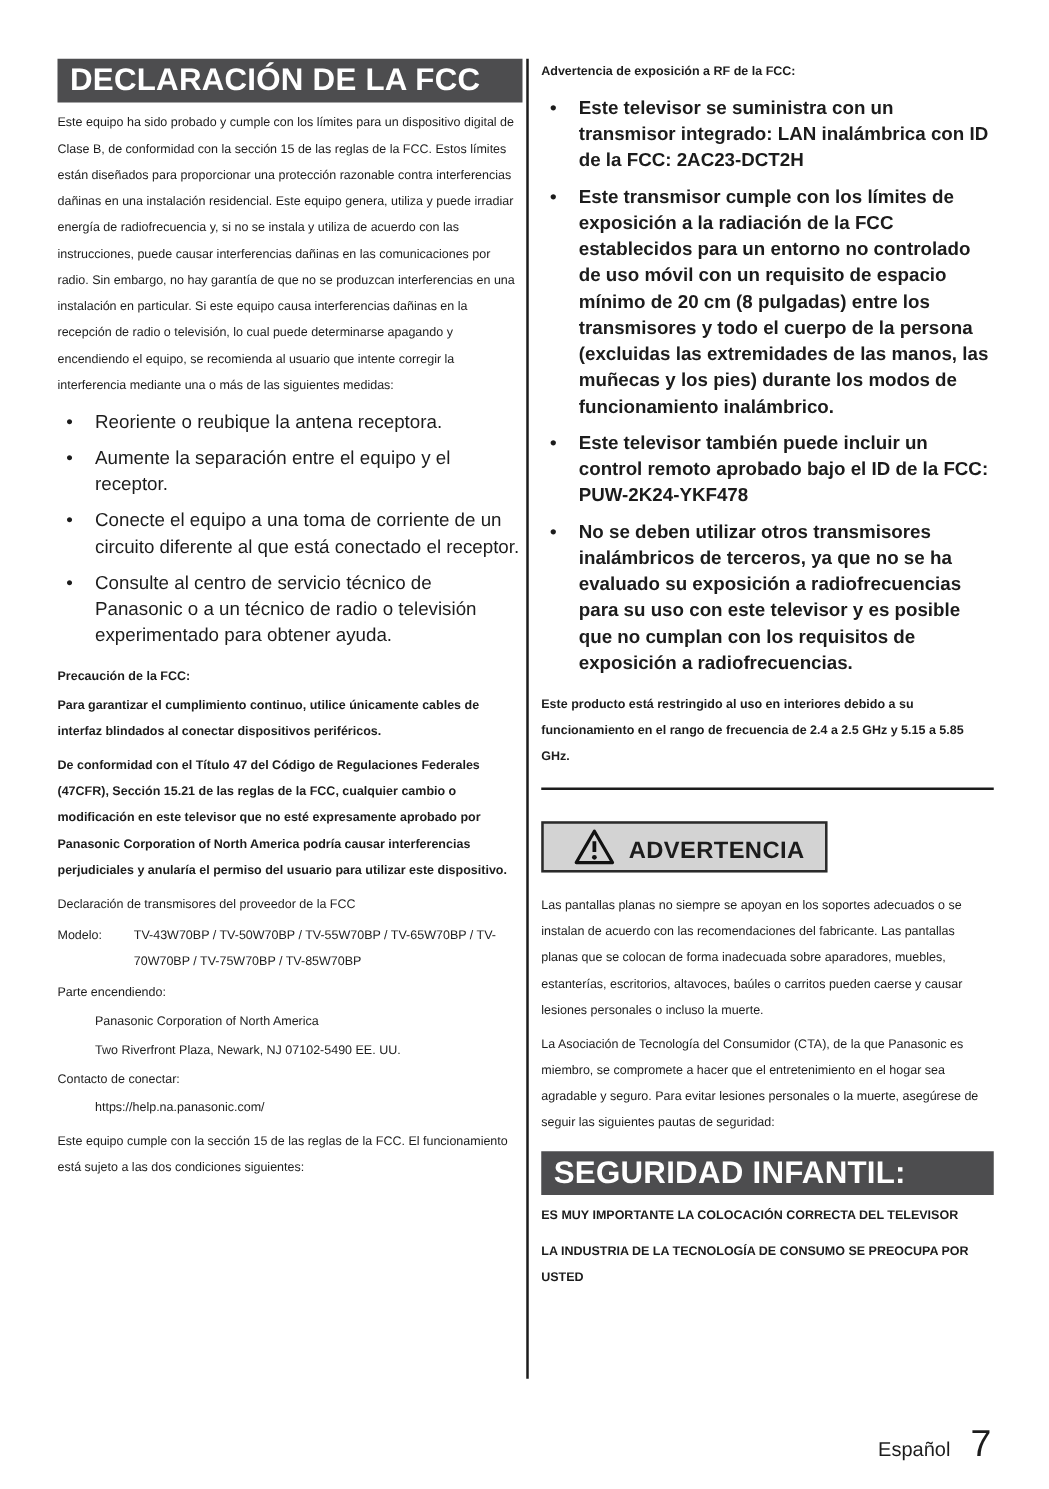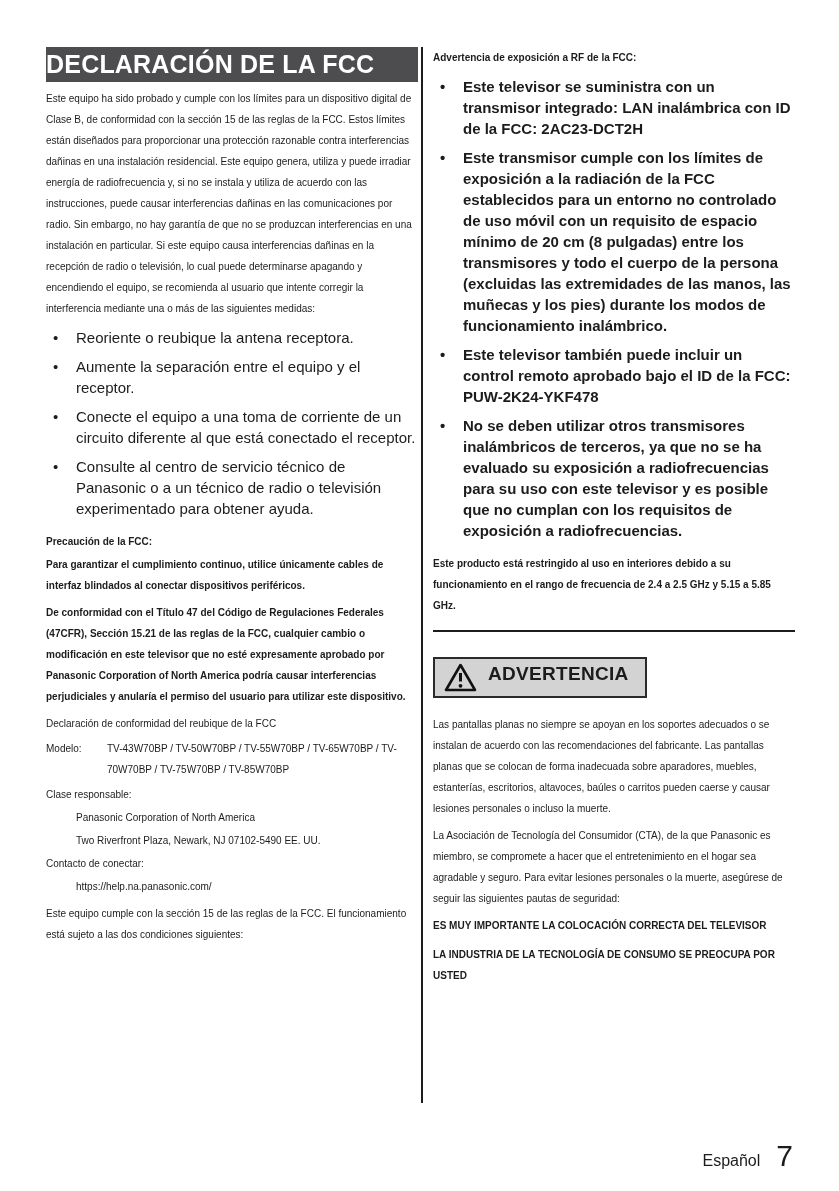--- a/index.html
+++ b/index.html
@@ -22,20 +22,21 @@
   .divider   { flex: none; width: 2px; height: 1056px; background: #1c1c1c; margin-left: 3px; }
   .col-right { width: 362px; flex: none; margin-left: 10px; }
 
   .section-header {
     background: #4d4d4f;
     color: #ffffff;
     font-weight: bold;
     font-size: 25px;
     line-height: 35px;
     height: 35px;
+    padding-left: 10px;
     letter-spacing: 0.2px;
     margin-bottom: 6px;
   }
   p { margin: 6px 0; font-size: 10px; line-height: 21px; }
   .b { font-weight: bold; }
   .tight { margin: 2px 0; }
 
   ul.bullets { list-style: none; margin: 8px 0 12px 0; padding: 0; }
   ul.bullets li { position: relative; padding-left: 30px; margin: 8px 0; font-size: 15px; line-height: 21px; }
   ul.bullets li .bullet { position: absolute; left: 7px; top: 0; }
@@ -44,25 +45,25 @@
   .model-row { display: flex; font-size: 10px; line-height: 21px; margin: 4px 0; }
   .model-row .lbl { flex: none; width: 61px; }
   .model-row .val { flex: 1; }
 
   .indent1 { padding-left: 30px; }
 
   hr.rule { border: none; border-top: 2px solid #1c1c1c; margin: 14px 0 12px 0; }
 
   .warning-box {
     display: inline-flex;
-    align-items: flex-start;
+    align-items: flex-end;
     gap: 11px;
     background: #d3d3d3;
     border: 2px solid #2a2a2a;
-    padding: 4px 16px 4px 9px;
+    padding: 4px 16px 4px 24px;
     margin: 13px 0 10px 0;
   }
   .warning-box .wlabel { font-weight: bold; font-size: 19px; letter-spacing: 0.3px; }
   .warning-icon svg { display: block; }
 
   .footer {
     position: absolute;
     right: 46px; bottom: 18px;
     display: flex;
     align-items: baseline;
@@ -86,28 +87,28 @@
         <li><span class="bullet">•</span><span>Reoriente o reubique la antena receptora.</span></li>
         <li><span class="bullet">•</span><span>Aumente la separación entre el equipo y el receptor.</span></li>
         <li><span class="bullet">•</span><span>Conecte el equipo a una toma de corriente de un circuito diferente al que está conectado el receptor.</span></li>
         <li><span class="bullet">•</span><span>Consulte al centro de servicio técnico de Panasonic o a un técnico de radio o televisión experimentado para obtener ayuda.</span></li>
       </ul>
 
       <p class="b tight">Precaución de la FCC:</p>
       <p class="b tight">Para garantizar el cumplimiento continuo, utilice únicamente cables de interfaz blindados al conectar dispositivos periféricos.</p>
       <p class="b">De conformidad con el Título 47 del Código de Regulaciones Federales (47CFR), Sección 15.21 de las reglas de la FCC, cualquier cambio o modificación en este televisor que no esté expresamente aprobado por Panasonic Corporation of North America podría causar interferencias perjudiciales y anularía el permiso del usuario para utilizar este dispositivo.</p>
 
-      <p class="tight">Declaración de conformidad del reubique de la FCC</p>
+      <p class="tight">Declaración de transmisores del proveedor de la FCC</p>
 
       <div class="model-row">
         <span class="lbl">Modelo:</span>
         <span class="val">TV-43W70BP / TV-50W70BP / TV-55W70BP / TV-65W70BP / TV-70W70BP / TV-75W70BP / TV-85W70BP</span>
       </div>
 
-      <p class="tight">Clase responsable:</p>
+      <p class="tight">Parte encendiendo:</p>
       <p class="tight indent1">Panasonic Corporation of North America</p>
       <p class="tight indent1">Two Riverfront Plaza, Newark, NJ 07102-5490 EE. UU.</p>
       <p class="tight">Contacto de conectar:</p>
       <p class="tight indent1">https://help.na.panasonic.com/</p>
 
       <p>Este equipo cumple con la sección 15 de las reglas de la FCC. El funcionamiento está sujeto a las dos condiciones siguientes:</p>
 
     </div>
 
     <div class="divider"></div>
@@ -133,20 +134,21 @@
             <line x1="16.5" y1="10" x2="16.5" y2="18.5" stroke="#111111" stroke-width="3"></line>
             <circle cx="16.5" cy="22.8" r="1.9" fill="#111111"></circle>
           </svg>
         </span>
         <span class="wlabel">ADVERTENCIA</span>
       </div>
 
       <p>Las pantallas planas no siempre se apoyan en los soportes adecuados o se instalan de acuerdo con las recomendaciones del fabricante. Las pantallas planas que se colocan de forma inadecuada sobre aparadores, muebles, estanterías, escritorios, altavoces, baúles o carritos pueden caerse y causar lesiones personales o incluso la muerte.</p>
       <p>La Asociación de Tecnología del Consumidor (CTA), de la que Panasonic es miembro, se compromete a hacer que el entretenimiento en el hogar sea agradable y seguro. Para evitar lesiones personales o la muerte, asegúrese de seguir las siguientes pautas de seguridad:</p>
 
+      <div class="section-header" style="margin-top:12px;">SEGURIDAD INFANTIL:</div>
 
       <p class="b tight">ES MUY IMPORTANTE LA COLOCACIÓN CORRECTA DEL TELEVISOR</p>
       <p class="b tight" style="margin-top:8px;">LA INDUSTRIA DE LA TECNOLOGÍA DE CONSUMO SE PREOCUPA POR USTED</p>
       
     </div>
   </div>
 
   <div class="footer">
     <span class="lang">Español</span>
     <span class="pagenum">7</span>

